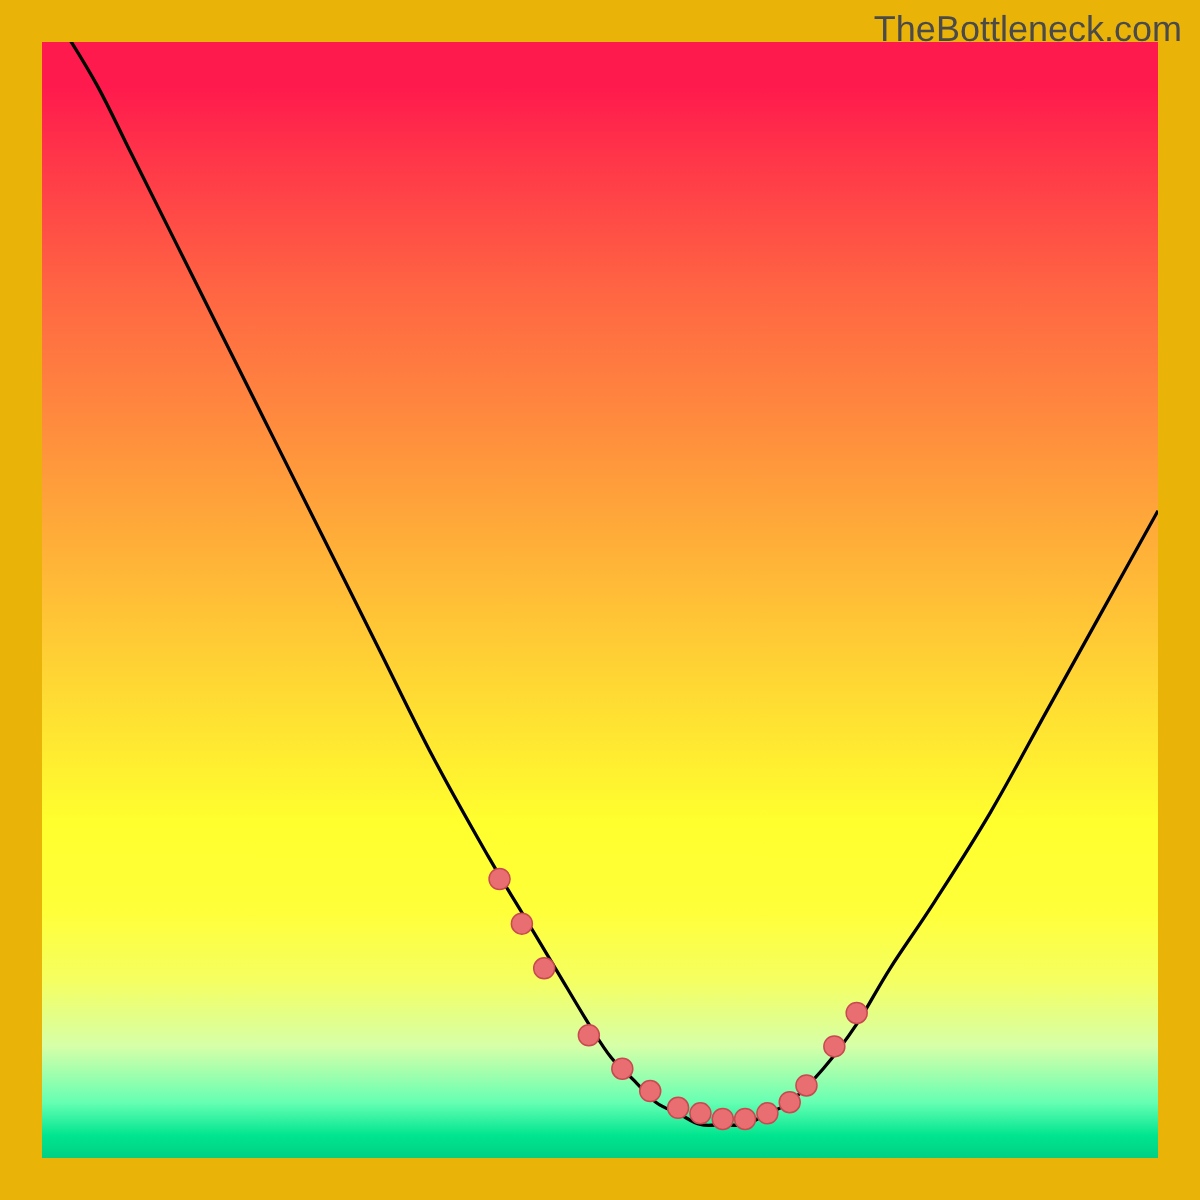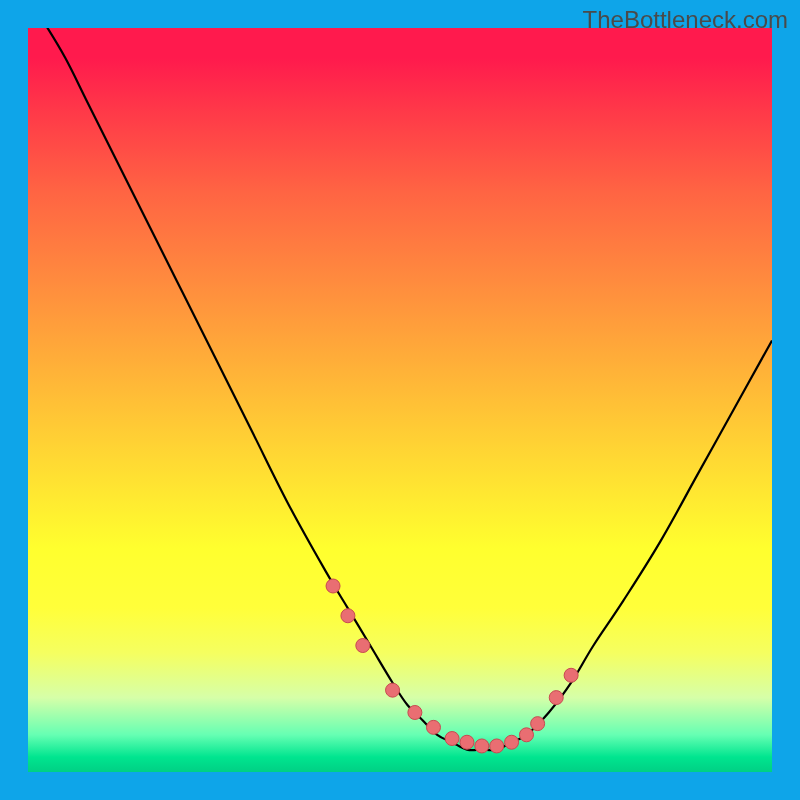--- a/index.html
+++ b/index.html
@@ -1,20 +1,20 @@
 <!DOCTYPE html>
 <html><head>
 <meta charset="utf-8">
 <style>
   * { margin: 0; padding: 0; box-sizing: border-box; }
   html, body { width: 800px; height: 800px; overflow: hidden; background: #000; }
   .container {
     width: 800px;
     height: 800px;
-    background: #0ea5e9;
+    background: #eab308;
     position: relative;
   }
   .watermark {
     position: absolute;
     top: 6px;
     right: 12px;
     font-family: Arial, Helvetica, sans-serif;
     font-size: 24px;
     font-weight: 500;
     color: #4a4a4a;

